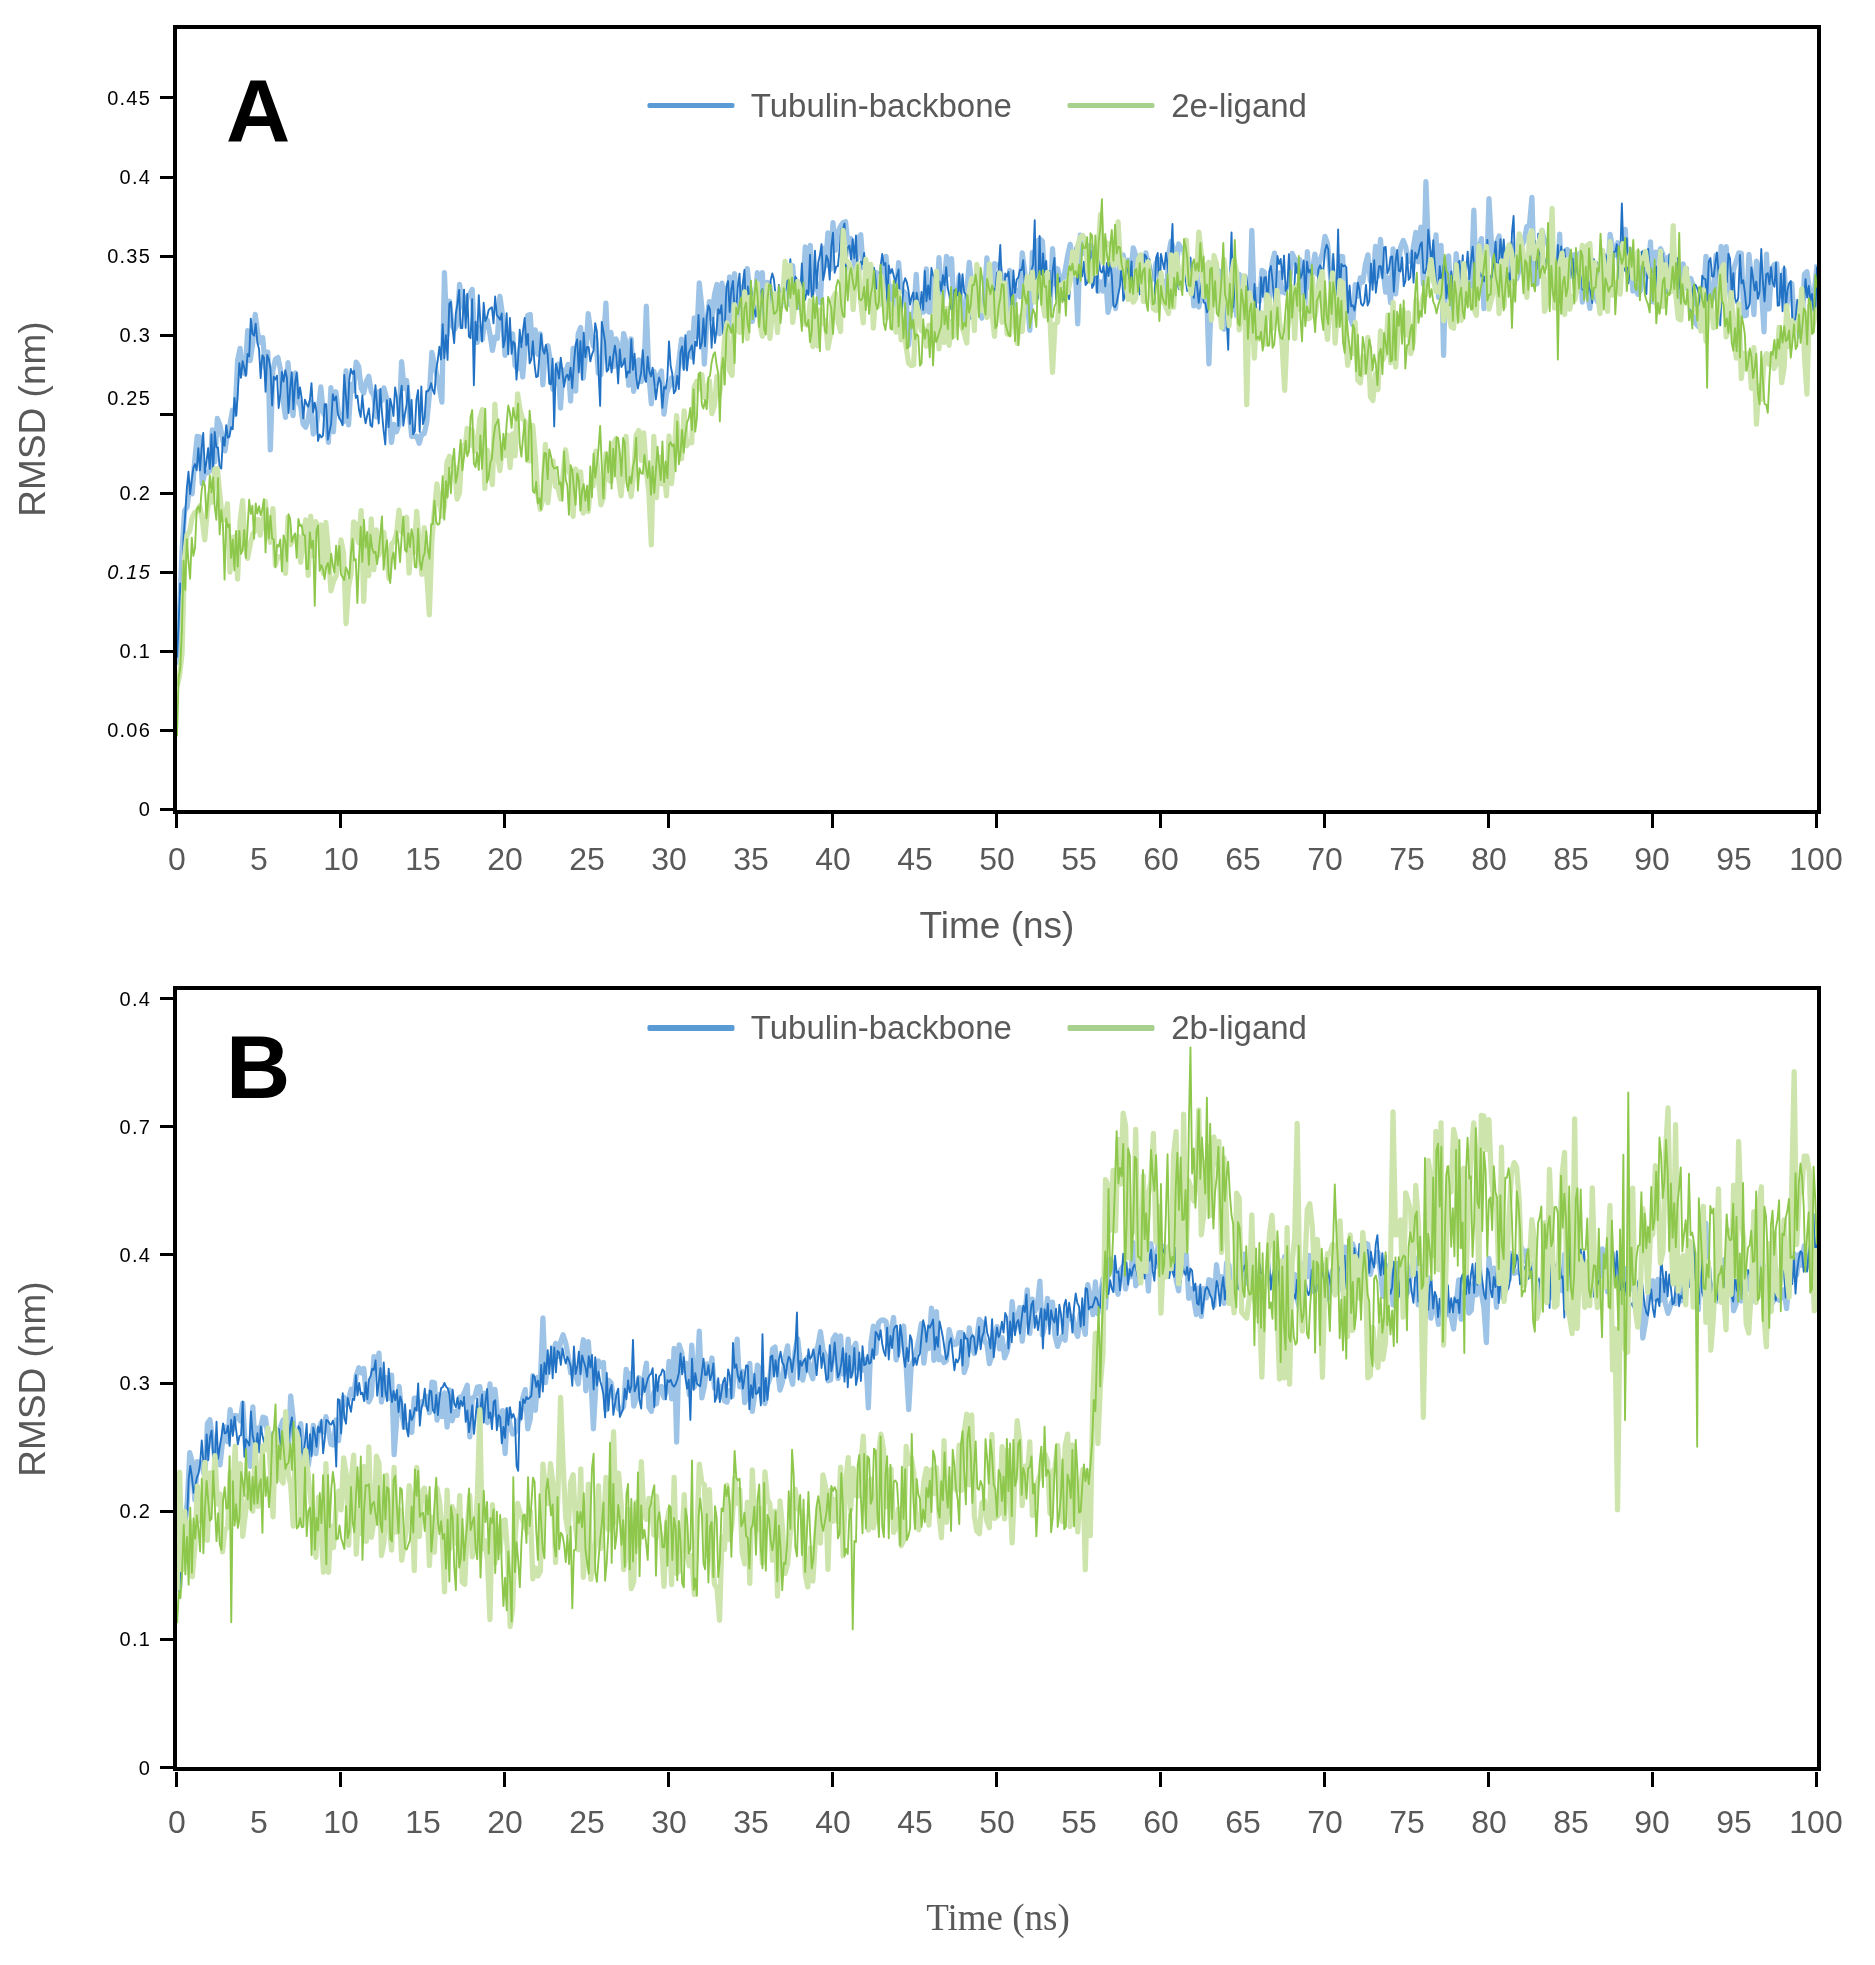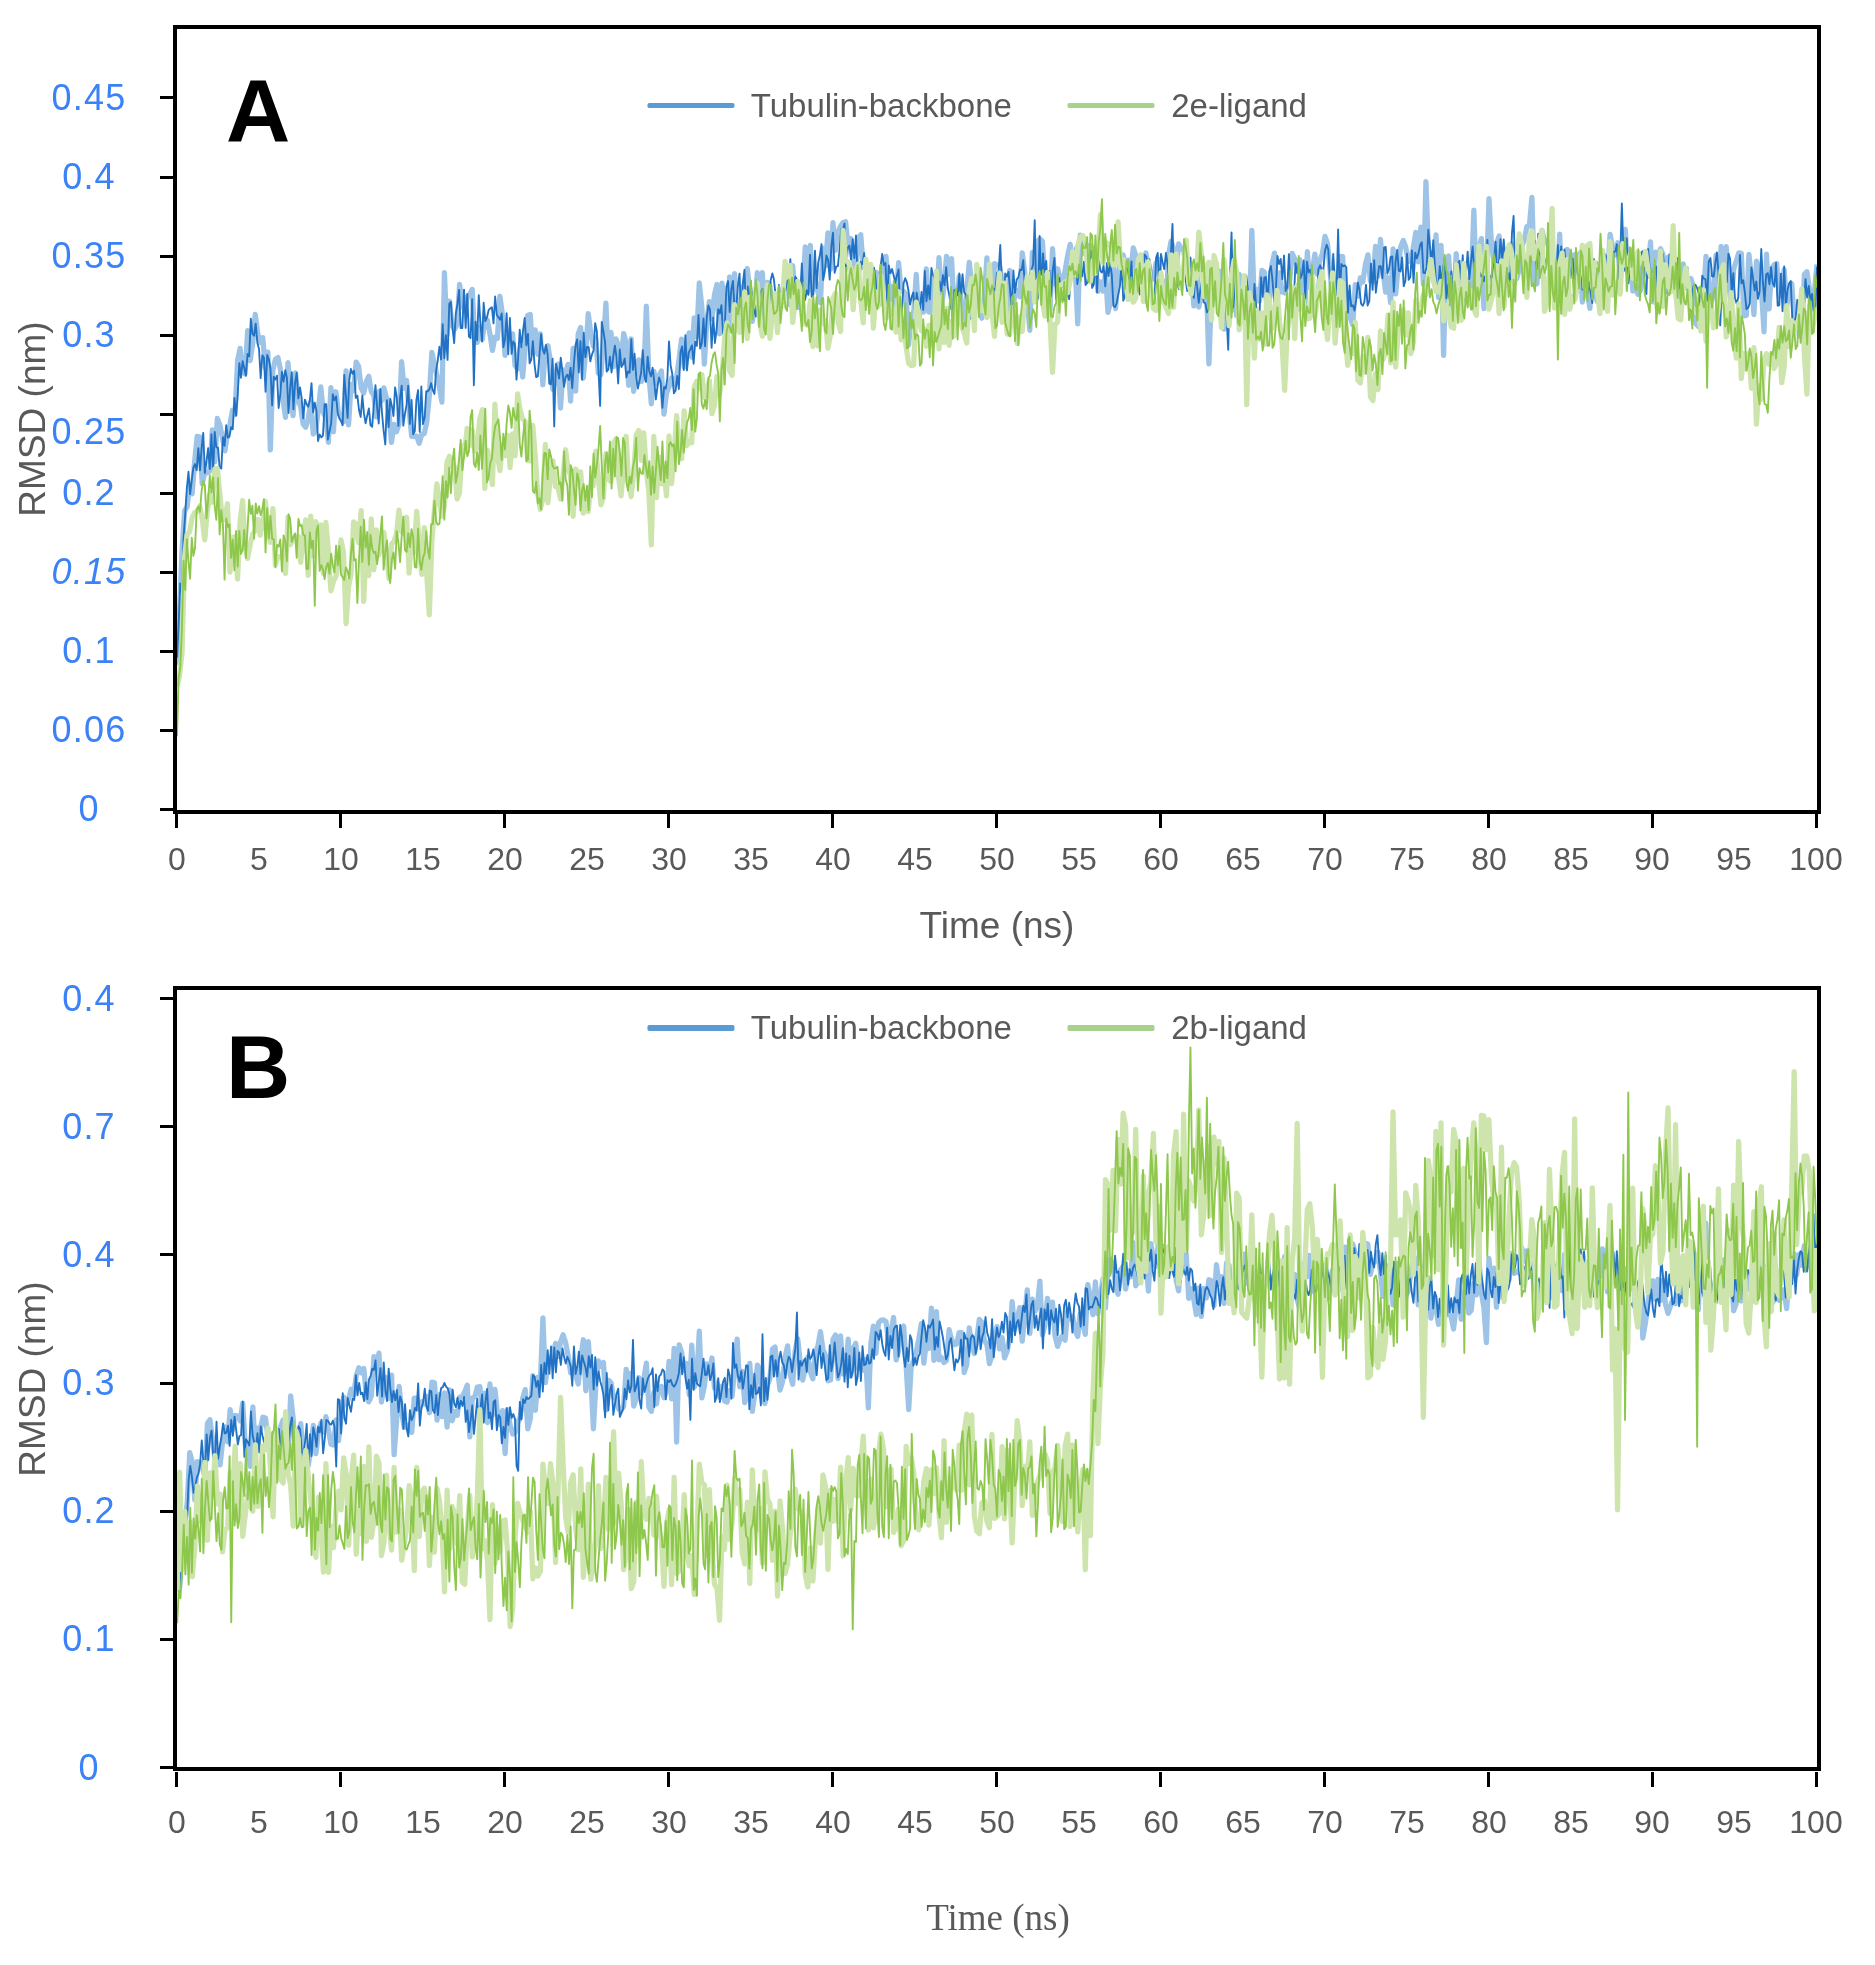--- a/index.html
+++ b/index.html
@@ -14,22 +14,22 @@
   .panel-letter{position:absolute;font-size:89px;font-weight:700;color:#000;line-height:1;}
   .pa .panel-letter{left:49px;top:38px;}
   .pb .panel-letter{left:49px;top:33px;}
   .legend{position:absolute;left:50%;transform:translateX(-53%);display:flex;align-items:center;gap:56px;white-space:nowrap;}
   .pa .legend{top:58px;}
   .pb .legend{top:18.7px;}
   .key{display:flex;align-items:center;gap:16.3px;justify-content:center;}
   .kline{display:inline-block;width:87px;height:5.8px;border-radius:1.7px;}
   .ktext{font-size:33px;color:#595959;}
   .xt{position:absolute;transform:translateX(-50%);font-size:32px;color:#595959;}
-  .yt{position:absolute;width:124px;text-align:center;transform:translateY(-50%);
-      font-size:36px;color:#3b82f6;letter-spacing:1.2px;}
+  .yt{position:absolute;width:124px;text-align:right;transform:translateY(-50%);
+      font-size:20px;color:#000000;letter-spacing:1.2px;}
   .mark{position:absolute;background:#000;}
   .xlabel{position:absolute;transform:translateX(-50%);font-size:37px;color:#595959;white-space:nowrap;}
   .pa .xlabel{left:997px;top:905px;}
   .pb .xlabel{left:998px;top:1896px;font-family:"Liberation Serif","DejaVu Serif",serif;}
   .ylabel{position:absolute;transform:translate(-50%,-50%) rotate(-90deg);
           font-size:37px;color:#595959;white-space:nowrap;}
   .pa .ylabel{left:33px;top:419px;}
   .pb .ylabel{left:33px;top:1379px;}
 </style>
 </head>
@@ -94,21 +94,21 @@
         <span class="yt" style="left: 27px; top: 809px;">0</span>
         <i class="mark" style="left: 160px; top: 808px; width: 13px; height: 2.9px;"></i>
         <span class="yt" style="left: 27px; top: 730px;">0.06</span>
         <i class="mark" style="left: 160px; top: 729px; width: 13px; height: 2.9px;"></i>
         <span class="yt" style="left: 27px; top: 651px;">0.1</span>
         <i class="mark" style="left: 160px; top: 650px; width: 13px; height: 2.9px;"></i>
         <span class="yt" style="left: 27px; top: 572px; font-style: italic;">0.15</span>
         <i class="mark" style="left: 160px; top: 571px; width: 13px; height: 2.9px;"></i>
         <span class="yt" style="left: 27px; top: 493px;">0.2</span>
         <i class="mark" style="left: 160px; top: 492px; width: 13px; height: 2.9px;"></i>
-        <span class="yt" style="left: 27px; top: 432px;">0.25</span>
+        <span class="yt" style="left: 27px; top: 398px;">0.25</span>
         <i class="mark" style="left: 160px; top: 413px; width: 13px; height: 2.9px;"></i>
         <span class="yt" style="left: 27px; top: 335px;">0.3</span>
         <i class="mark" style="left: 160px; top: 334px; width: 13px; height: 2.9px;"></i>
         <span class="yt" style="left: 27px; top: 256px;">0.35</span>
         <i class="mark" style="left: 160px; top: 255px; width: 13px; height: 2.9px;"></i>
         <span class="yt" style="left: 27px; top: 177px;">0.4</span>
         <i class="mark" style="left: 160px; top: 176px; width: 13px; height: 2.9px;"></i>
         <span class="yt" style="left: 27px; top: 98px;">0.45</span>
         <i class="mark" style="left: 160px; top: 96px; width: 13px; height: 2.9px;"></i>
       </div>

